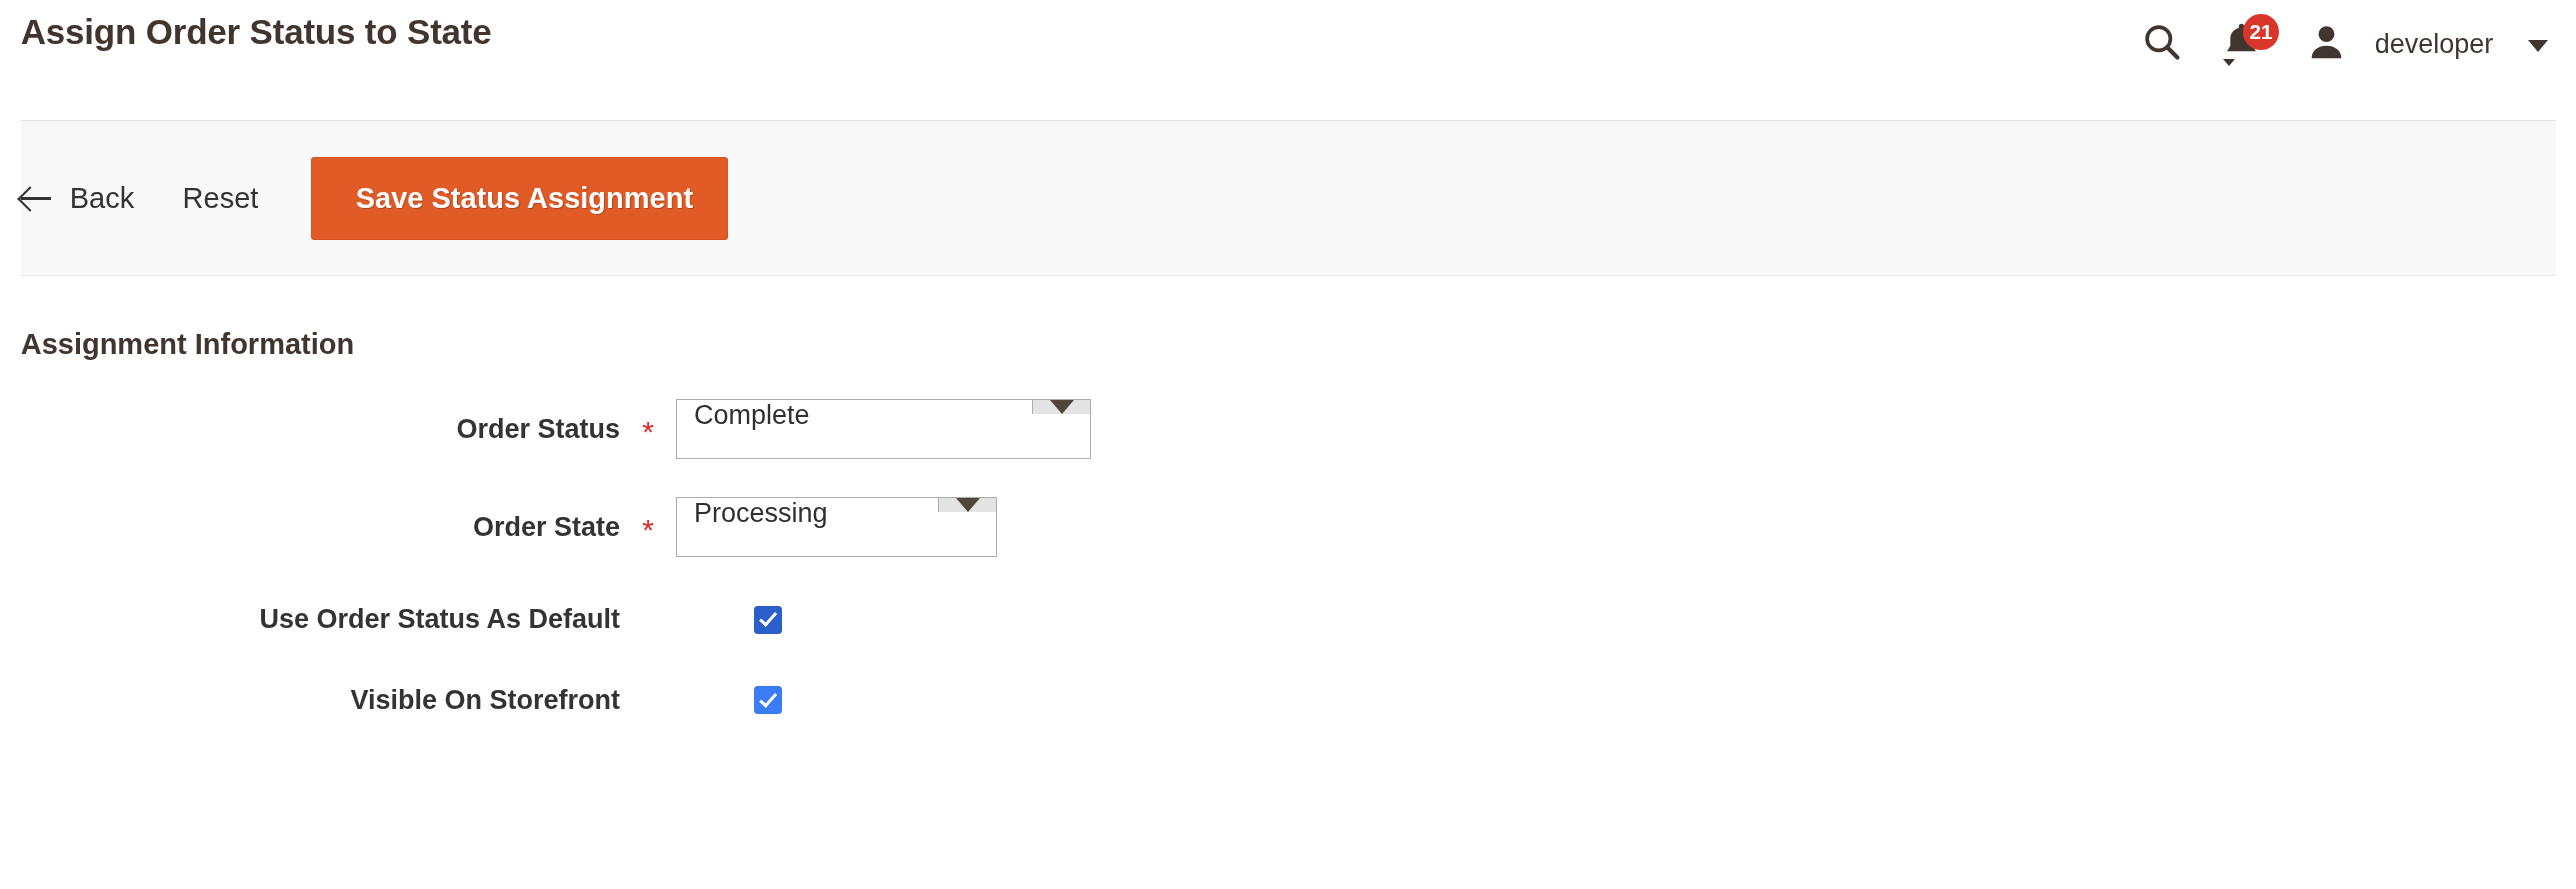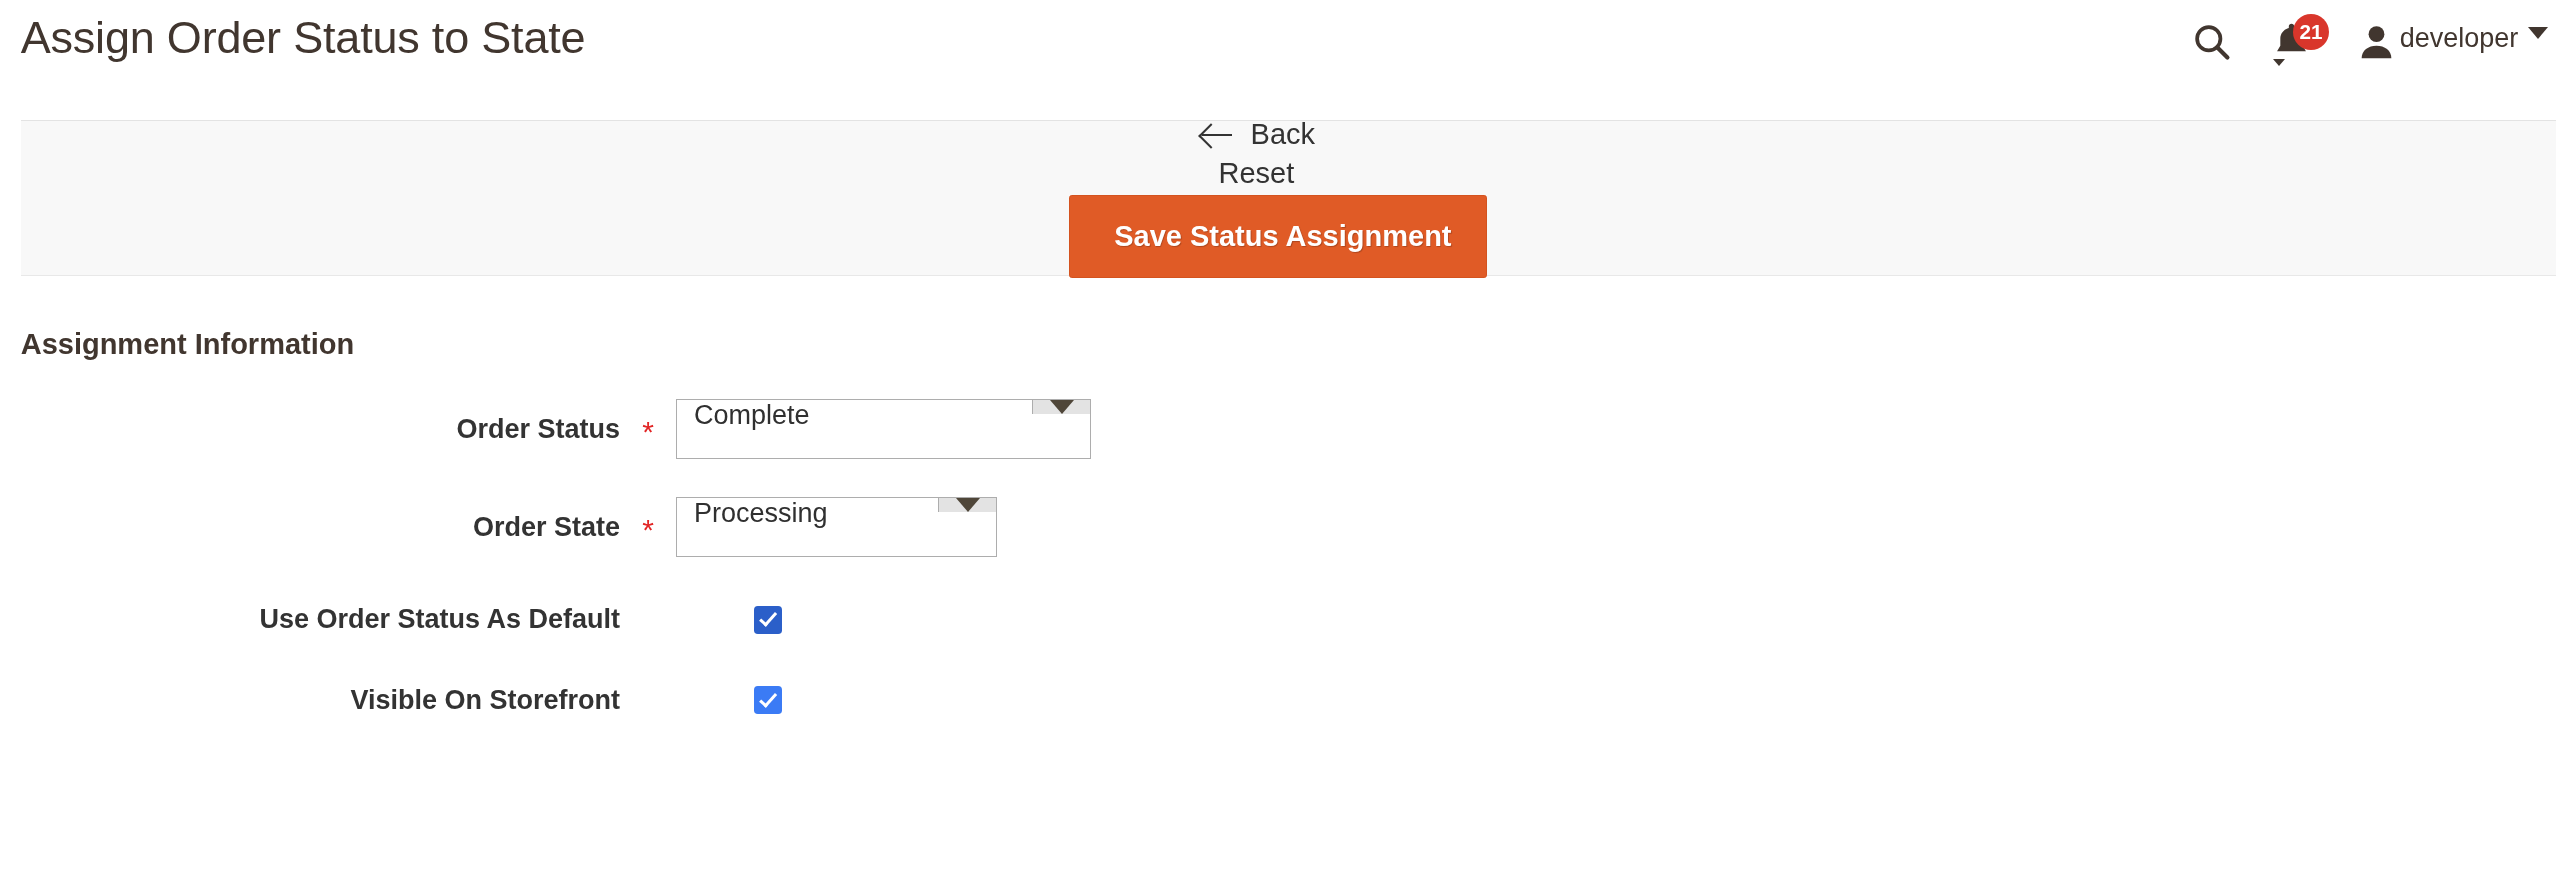--- a/index.html
+++ b/index.html
@@ -27,22 +27,22 @@
     height: 120px;
     background: #ffffff;
     display: flex;
     align-items: flex-start;
     justify-content: space-between;
   }
 
   .page-title {
     margin-left: 20.7px;
     margin-top: 12.2px;
-    font-size: 45px;
-    font-weight: 400;
+    font-size: 35px;
+    font-weight: 700;
     color: #41362f;
     letter-spacing: -0.2px;
     white-space: nowrap;
   }
 
   .header-right {
     display: flex;
     align-items: center;
     margin-top: 20.7px;
     margin-right: 22.5px;
@@ -81,22 +81,22 @@
     left: 27px;
     top: 38px;
     width: 0; height: 0;
     border-left: 6.6px solid transparent;
     border-right: 6.6px solid transparent;
     border-top: 7.5px solid #41362f;
   }
 
   .user-wrap {
     display: flex;
-    align-items: flex-start;
-    gap: 4px;
+    align-items: center;
+    gap: 29px;
     padding: 0 5.6px 0 20.7px;
     cursor: pointer;
   }
 
   .user-name {
     font-size: 27px;
     color: #41362f;
     font-weight: 400;
     white-space: nowrap;
   }
@@ -114,23 +114,22 @@
   .action-bar {
     position: absolute;
     left: 20.7px; top: 120px;
     width: 2535px;
     height: 156px;
     background: #f8f8f8;
     border-top: 1.9px solid #e3e3e3;
     border-bottom: 1.9px solid #e8e8e8;
     display: flex;
     align-items: center;
-    justify-content: center;
+    justify-content: flex-start;
     padding-right: 20.7px;
-    flex-direction: column;
   }
 
   .back-btn {
     display: flex;
     align-items: center;
     gap: 17px;
     margin-right: 39px;
     cursor: pointer;
     background: none;
     border: none;

